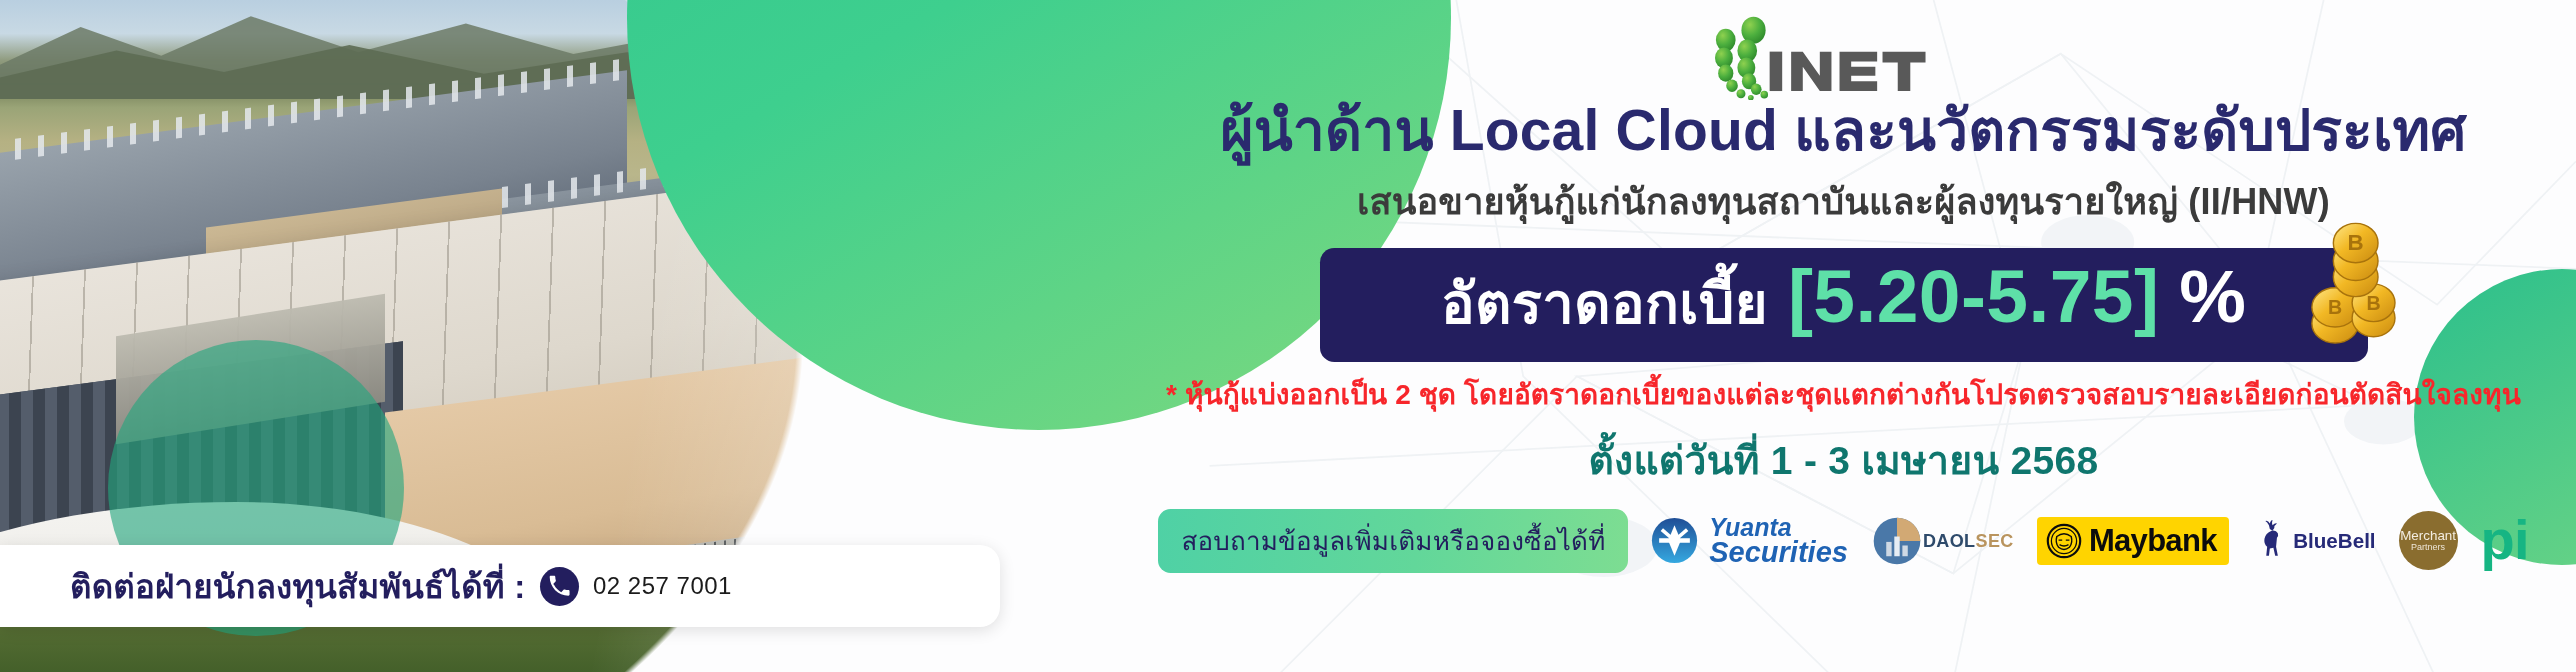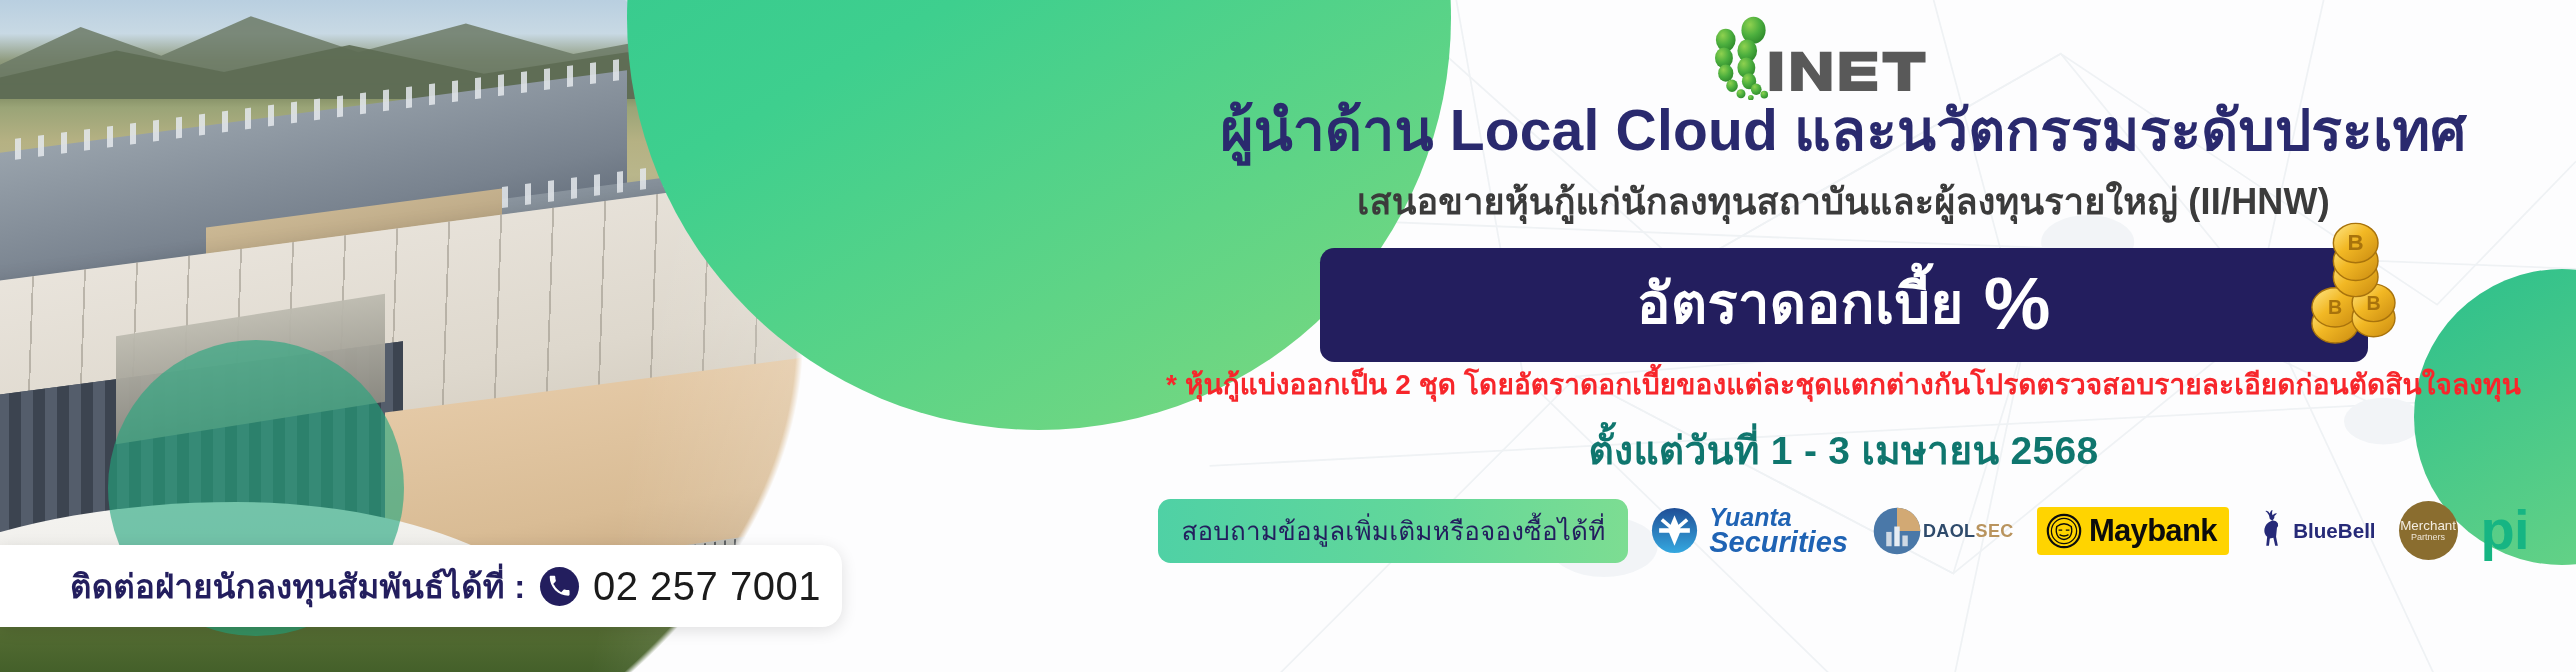--- a/index.html
+++ b/index.html
@@ -138,35 +138,35 @@
     background:rgba(36,167,126,.62);
   }
   .circ-right {
     right:-134px; top:269px; width:296px; height:296px;
     background:linear-gradient(150deg,#2bbf8c,#6ed585);
     z-index:3;
   }
 
   
   .contact-card {
-    position:absolute; left:0; top:545px; width:842px; height:82px; z-index:6;
+    position:absolute; left:0; top:545px; width:1000px; height:82px; z-index:6;
     background:#ffffff; border-radius:0 20px 20px 0;
     display:flex; align-items:center; padding-left:70px; gap:14.3px;
     box-shadow:0 3.6px 16px rgba(0,0,0,.12);
   }
   .contact-label {
     font-size:33px; font-weight:700; color:#231e5e; white-space:nowrap; letter-spacing:0.2px;
   }
   .phone-badge {
     width:39px; height:39px; border-radius:50%; background:#231e5e;
     display:flex; align-items:center; justify-content:center; flex:0 0 auto;
   }
   .phone-badge svg { width:22.4px; height:22.4px; fill:#ffffff; }
   .contact-number {
-    font-size:40px; font-weight:400; color:#1b1b1b; letter-spacing:0.5px; white-space:nowrap;
+    font-size:24px; font-weight:400; color:#1b1b1b; letter-spacing:0.5px; white-space:nowrap;
   }
 
   
   .content {
     position:absolute; left:1111px; top:0; width:1465px; height:672px; z-index:5;
     display:flex; flex-direction:column; align-items:center;
   }
 
   
   .logo-wrap { margin-top:14.3px; display:flex; align-items:center; gap:3.6px; height:86px; }
@@ -180,33 +180,33 @@
   }
   .subhead {
     margin-top:10.8px;
     font-size:36px; font-weight:700; color:#3b3b3b; white-space:nowrap; letter-spacing:0.2px;
   }
 
   
   .rate-wrap { position:relative; margin-top:18px; }
   .rate-badge {
     background:#231e5e; border-radius:14.3px;
-    padding:10.8px 48px 14.3px 48px; display:flex; align-items:center; gap:20px;
+    padding:10.8px 48px 14.3px 48px; display:flex; align-items:flex-start; gap:20px;
     min-width:1048px; justify-content:center;
   }
   .rate-label { font-size:56px; font-weight:700; color:#ffffff; letter-spacing:0.4px; }
   .rate-value { font-size:75px; font-weight:700; color:#5ee0a8; letter-spacing:0.4px; line-height:1; }
   .rate-pct   { font-size:75px; font-weight:700; color:#ffffff; line-height:1; }
   .coins {
     position:absolute; right:-52px; top:-30.5px; width:134px; height:134px;
   }
 
   
   .note {
-    margin-top:0; font-size:28px; font-weight:700; color:#f7262b;
+    margin-top:10px; font-size:28px; font-weight:700; color:#f7262b;
     white-space:nowrap; letter-spacing:0.1px;
   }
   
   .date {
     margin-top:12.5px; font-size:39px; font-weight:700; color:#0f766e;
     white-space:nowrap; letter-spacing:0.3px;
   }
 
   
   .partners-row {
@@ -350,20 +350,21 @@
         </g>
       </svg>
     </div>
 
     <div class="headline">ผู้นำด้าน Local Cloud และนวัตกรรมระดับประเทศ</div>
     <div class="subhead">เสนอขายหุ้นกู้แก่นักลงทุนสถาบันและผู้ลงทุนรายใหญ่ (II/HNW)</div>
 
     <div class="rate-wrap">
       <div class="rate-badge">
         <span class="rate-label">อัตราดอกเบี้ย</span>
+        <span class="rate-value">[5.20-5.75]</span>
         <span class="rate-pct">%</span>
       </div>
       <svg class="coins" viewBox="0 0 150 150">
         <defs>
           <linearGradient id="gold" x1="0" y1="0" x2="1" y2="1">
             <stop offset="0%" stop-color="#ffe88a"></stop>
             <stop offset="45%" stop-color="#f2b824"></stop>
             <stop offset="100%" stop-color="#c98a10"></stop>
           </linearGradient>
         </defs>

